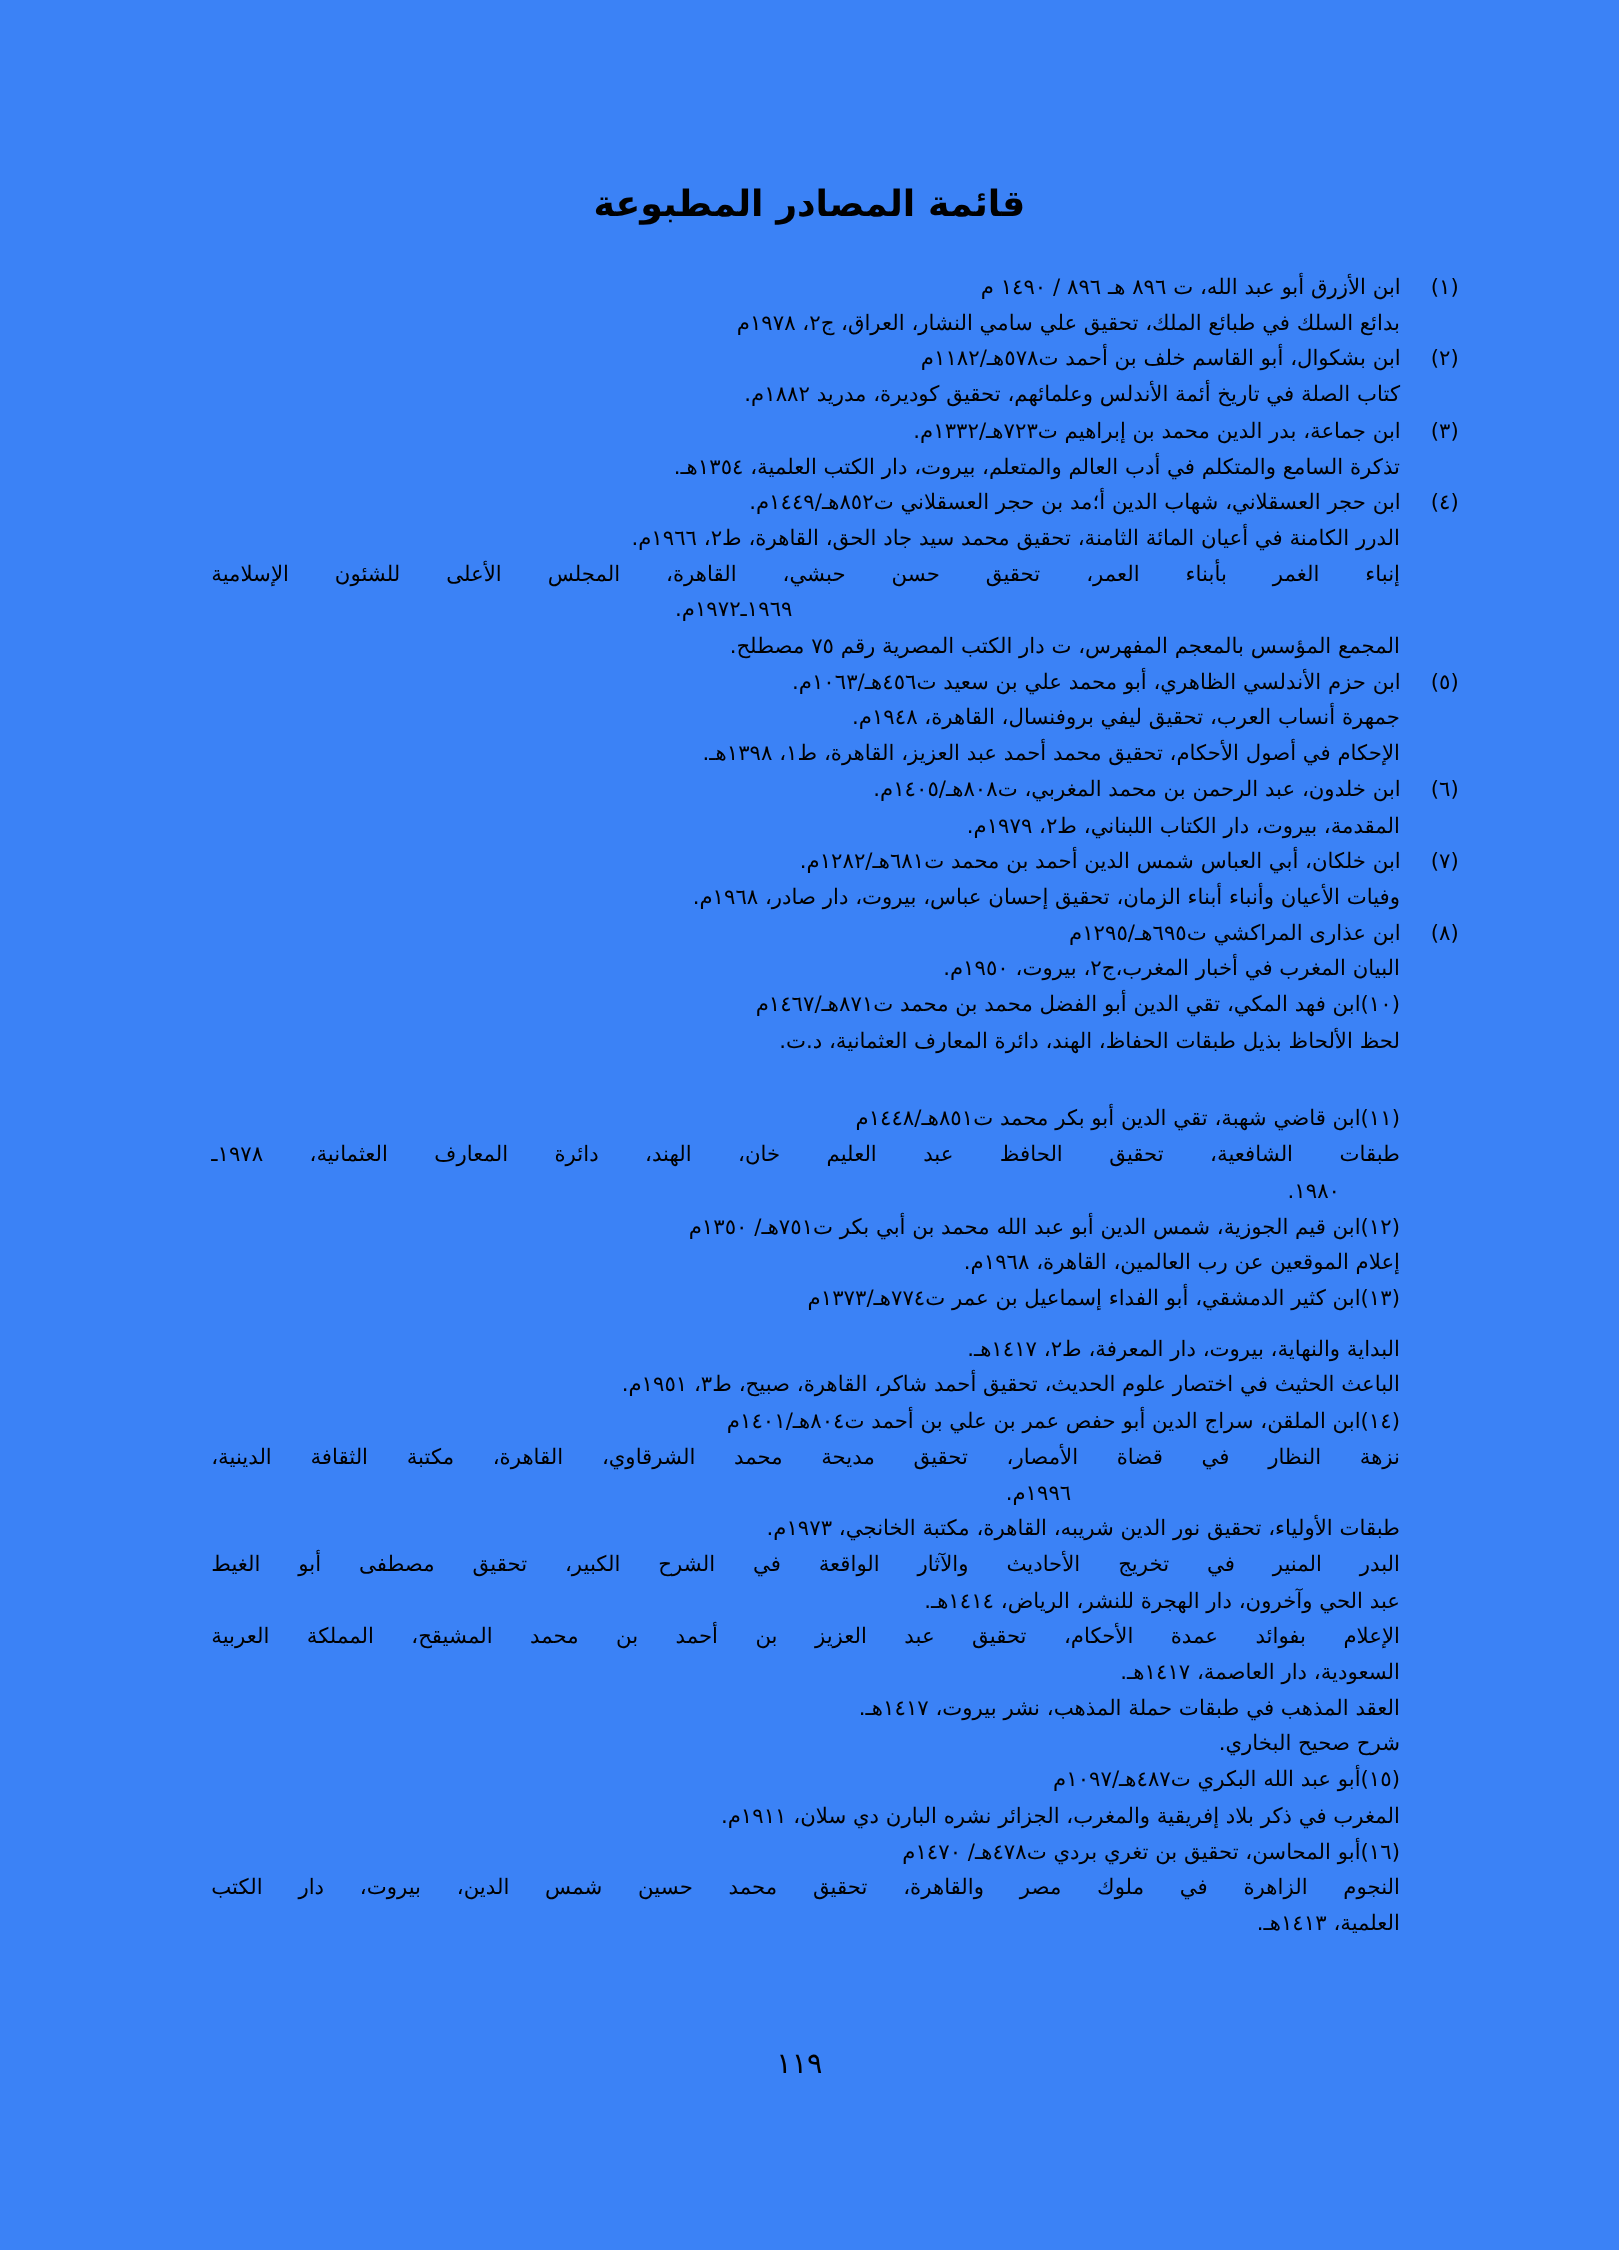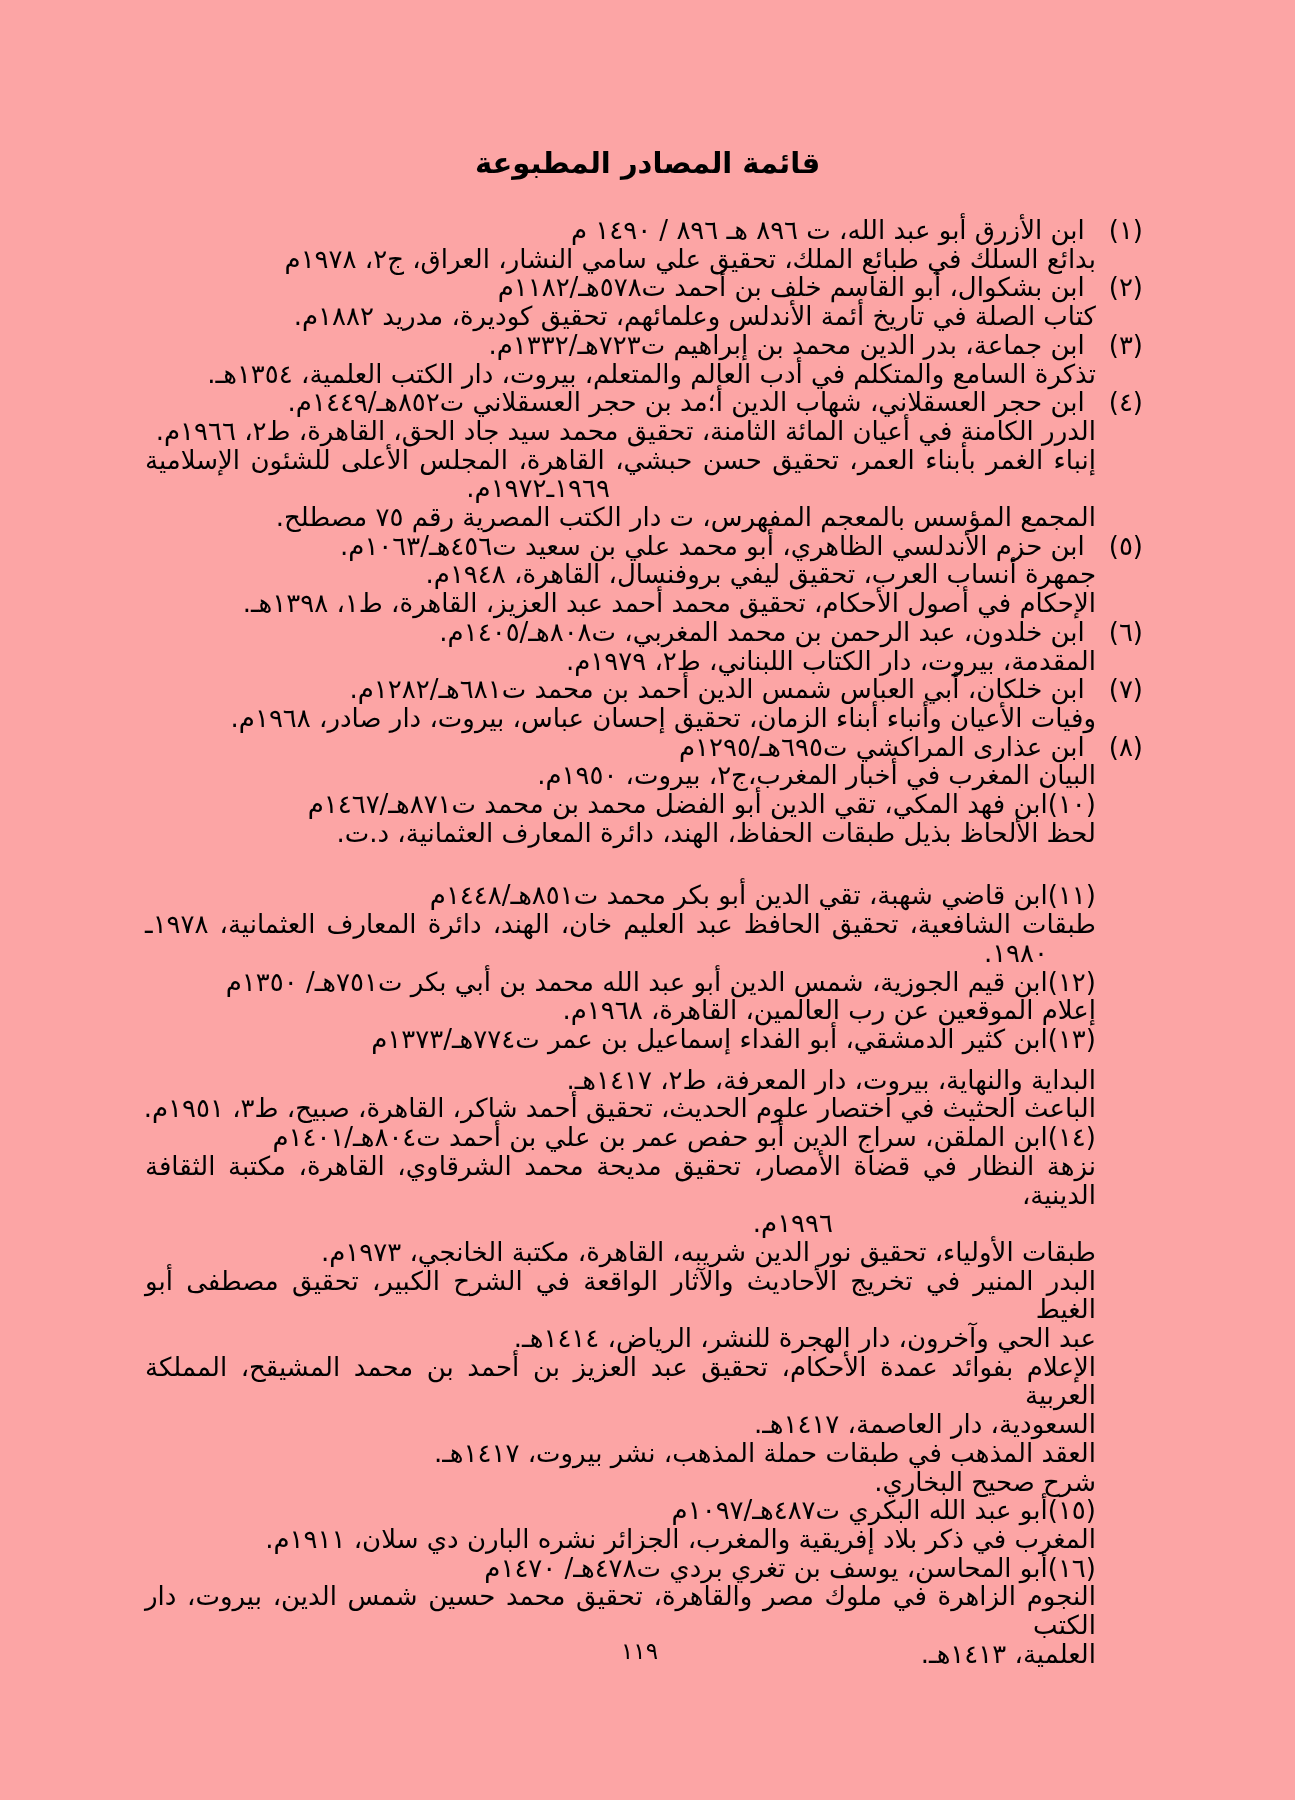--- a/index.html
+++ b/index.html
@@ -1,34 +1,34 @@
 <!DOCTYPE html>
 <html lang="ar" dir="rtl"><head>
 <meta charset="utf-8">
 <style>
   html,body{margin:0;padding:0;background:#888;}
   .page{
     position:relative;
     width:1295px;height:1800px;
     margin:0 auto;
-    background:#fca5a5;
+    background:#3b82f6;
     color:#000;
     font-family:"DejaVu Sans",sans-serif;
     overflow:hidden;
   }
   .doc-title{
     position:absolute;top:146px;left:0;right:0;
     text-align:center;
     font-size:29px;font-weight:bold;
     direction:rtl;
   }
   .bib{
-    position:absolute;top:216px;right:152px;width:998px;
+    position:absolute;top:216px;right:128px;width:998px;
     direction:rtl;
-    font-size:26px;
+    font-size:17px;
     line-height:28.7px;
     text-align:right;
   }
   .line{text-align:right;}
   .line.nw{white-space:nowrap;}
   .line.jst{text-align:justify;text-align-last:justify;white-space:normal;}
   .num.gap{margin-left:24px;}
   .page-number{
     position:absolute;top:1638px;left:0;right:16px;
     text-align:center;
@@ -79,20 +79,20 @@
       <div class="line nw" style="padding-right: 310px;"><span class="txt">١٩٩٦م.</span></div>
       <div class="line nw" style="padding-right: 47px;"><span class="txt">طبقات الأولياء، تحقيق نور الدين شريبه، القاهرة، مكتبة الخانجي، ١٩٧٣م.</span></div>
       <div class="line jst" style="padding-right: 47px;"><span class="txt">البدر المنير في تخريج الأحاديث والآثار الواقعة في الشرح الكبير، تحقيق مصطفى أبو الغيط</span></div>
       <div class="line nw" style="padding-right: 47px;"><span class="txt">عبد الحي وآخرون، دار الهجرة للنشر، الرياض، ١٤١٤هـ.</span></div>
       <div class="line jst" style="padding-right: 47px;"><span class="txt">الإعلام بفوائد عمدة الأحكام، تحقيق عبد العزيز بن أحمد بن محمد المشيقح، المملكة العربية</span></div>
       <div class="line nw" style="padding-right: 47px;"><span class="txt">السعودية، دار العاصمة، ١٤١٧هـ.</span></div>
       <div class="line nw" style="padding-right: 47px;"><span class="txt">العقد المذهب في طبقات حملة المذهب، نشر بيروت، ١٤١٧هـ.</span></div>
       <div class="line nw" style="padding-right: 47px;"><span class="txt">شرح صحيح البخاري.</span></div>
       <div class="line nw" style="padding-right: 47px;"><span class="num">(١٥)</span><span class="txt">أبو عبد الله البكري ت٤٨٧هـ/١٠٩٧م</span></div>
       <div class="line nw" style="padding-right: 47px;"><span class="txt">المغرب في ذكر بلاد إفريقية والمغرب، الجزائر نشره البارن دي سلان، ١٩١١م.</span></div>
-      <div class="line nw" style="padding-right: 47px;"><span class="num">(١٦)</span><span class="txt">أبو المحاسن، يوسف بن تغري بردي ت٤٧٨هـ/ ١٤٧٠م</span></div>
+      <div class="line nw" style="padding-right: 47px;"><span class="num">(١٦)</span><span class="txt">أبو المحاسن، تحقيق بن تغري بردي ت٤٧٨هـ/ ١٤٧٠م</span></div>
       <div class="line jst" style="padding-right: 47px;"><span class="txt">النجوم الزاهرة في ملوك مصر والقاهرة، تحقيق محمد حسين شمس الدين، بيروت، دار الكتب</span></div>
       <div class="line nw" style="padding-right: 47px;"><span class="txt">العلمية، ١٤١٣هـ.</span></div>
     </div>
 
   <div class="page-number">١١٩</div>
 
 </div>
 
 </body></html>

